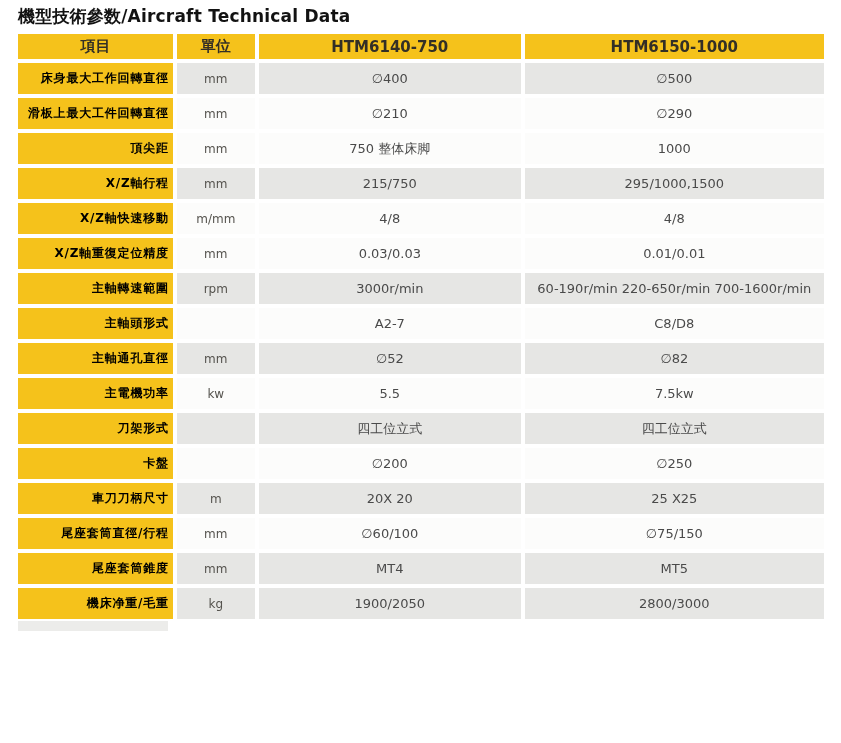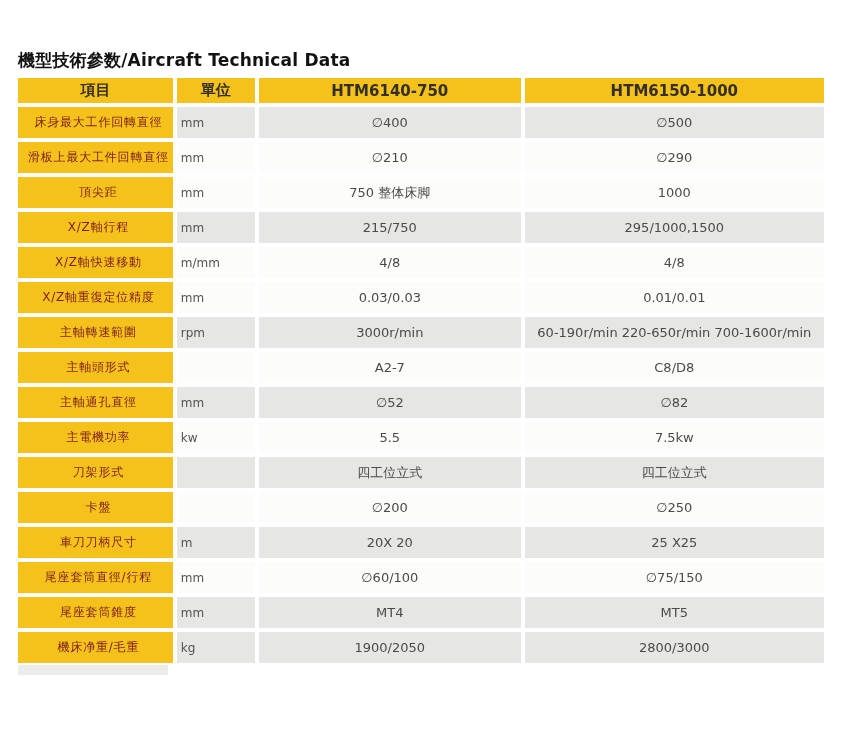--- a/index.html
+++ b/index.html
@@ -11,21 +11,21 @@
     --page-bg: #FFFFFF;
   }
   * { box-sizing: border-box; }
   html, body {
     margin: 0; padding: 0;
     width: 841px; height: 743px;
     background: var(--page-bg);
     overflow: hidden;
     font-family: "DejaVu Sans", "Liberation Sans", sans-serif;
   }
-  .page { padding: 5px 0 0 18px; width: 841px; margin-top: 44px; }
+  .page { padding: 5px 0 0 18px; width: 841px; }
   .title {
     margin: 0 0 2px 0;
     font-size: 17px;
     font-weight: bold;
     color: #121212;
     letter-spacing: 0.2px;
     font-family: "DejaVu Sans", "Liberation Sans", sans-serif;
   }
   table.spec-table {
     border-collapse: separate;
@@ -41,30 +41,30 @@
     background: var(--yellow);
     height: 25px;
     font-size: 15px;
     font-weight: bold;
     color: #332F26;
     padding: 0 4px;
   }
   td { height: 31px; padding: 0 4px; }
   td.cell-item {
     background: var(--yellow);
-    text-align: center;
+    text-align: right;
     padding-left: 10px;
     font-size: 12px;
-    font-weight: normal;
-    color: #7f1d1d;
+    font-weight: bold;
+    color: #000000;
     letter-spacing: 0.8px;
     white-space: nowrap;
   }
   td.cell-unit {
-    text-align: left;
+    text-align: center;
     font-size: 12px;
     color: #55534E;
   }
   td.cell-value {
     text-align: center;
     font-size: 13px;
     color: var(--text-value);
     white-space: nowrap;
   }
   tr.row-gray  td.cell-unit, tr.row-gray  td.cell-value { background: var(--gray-row); }

